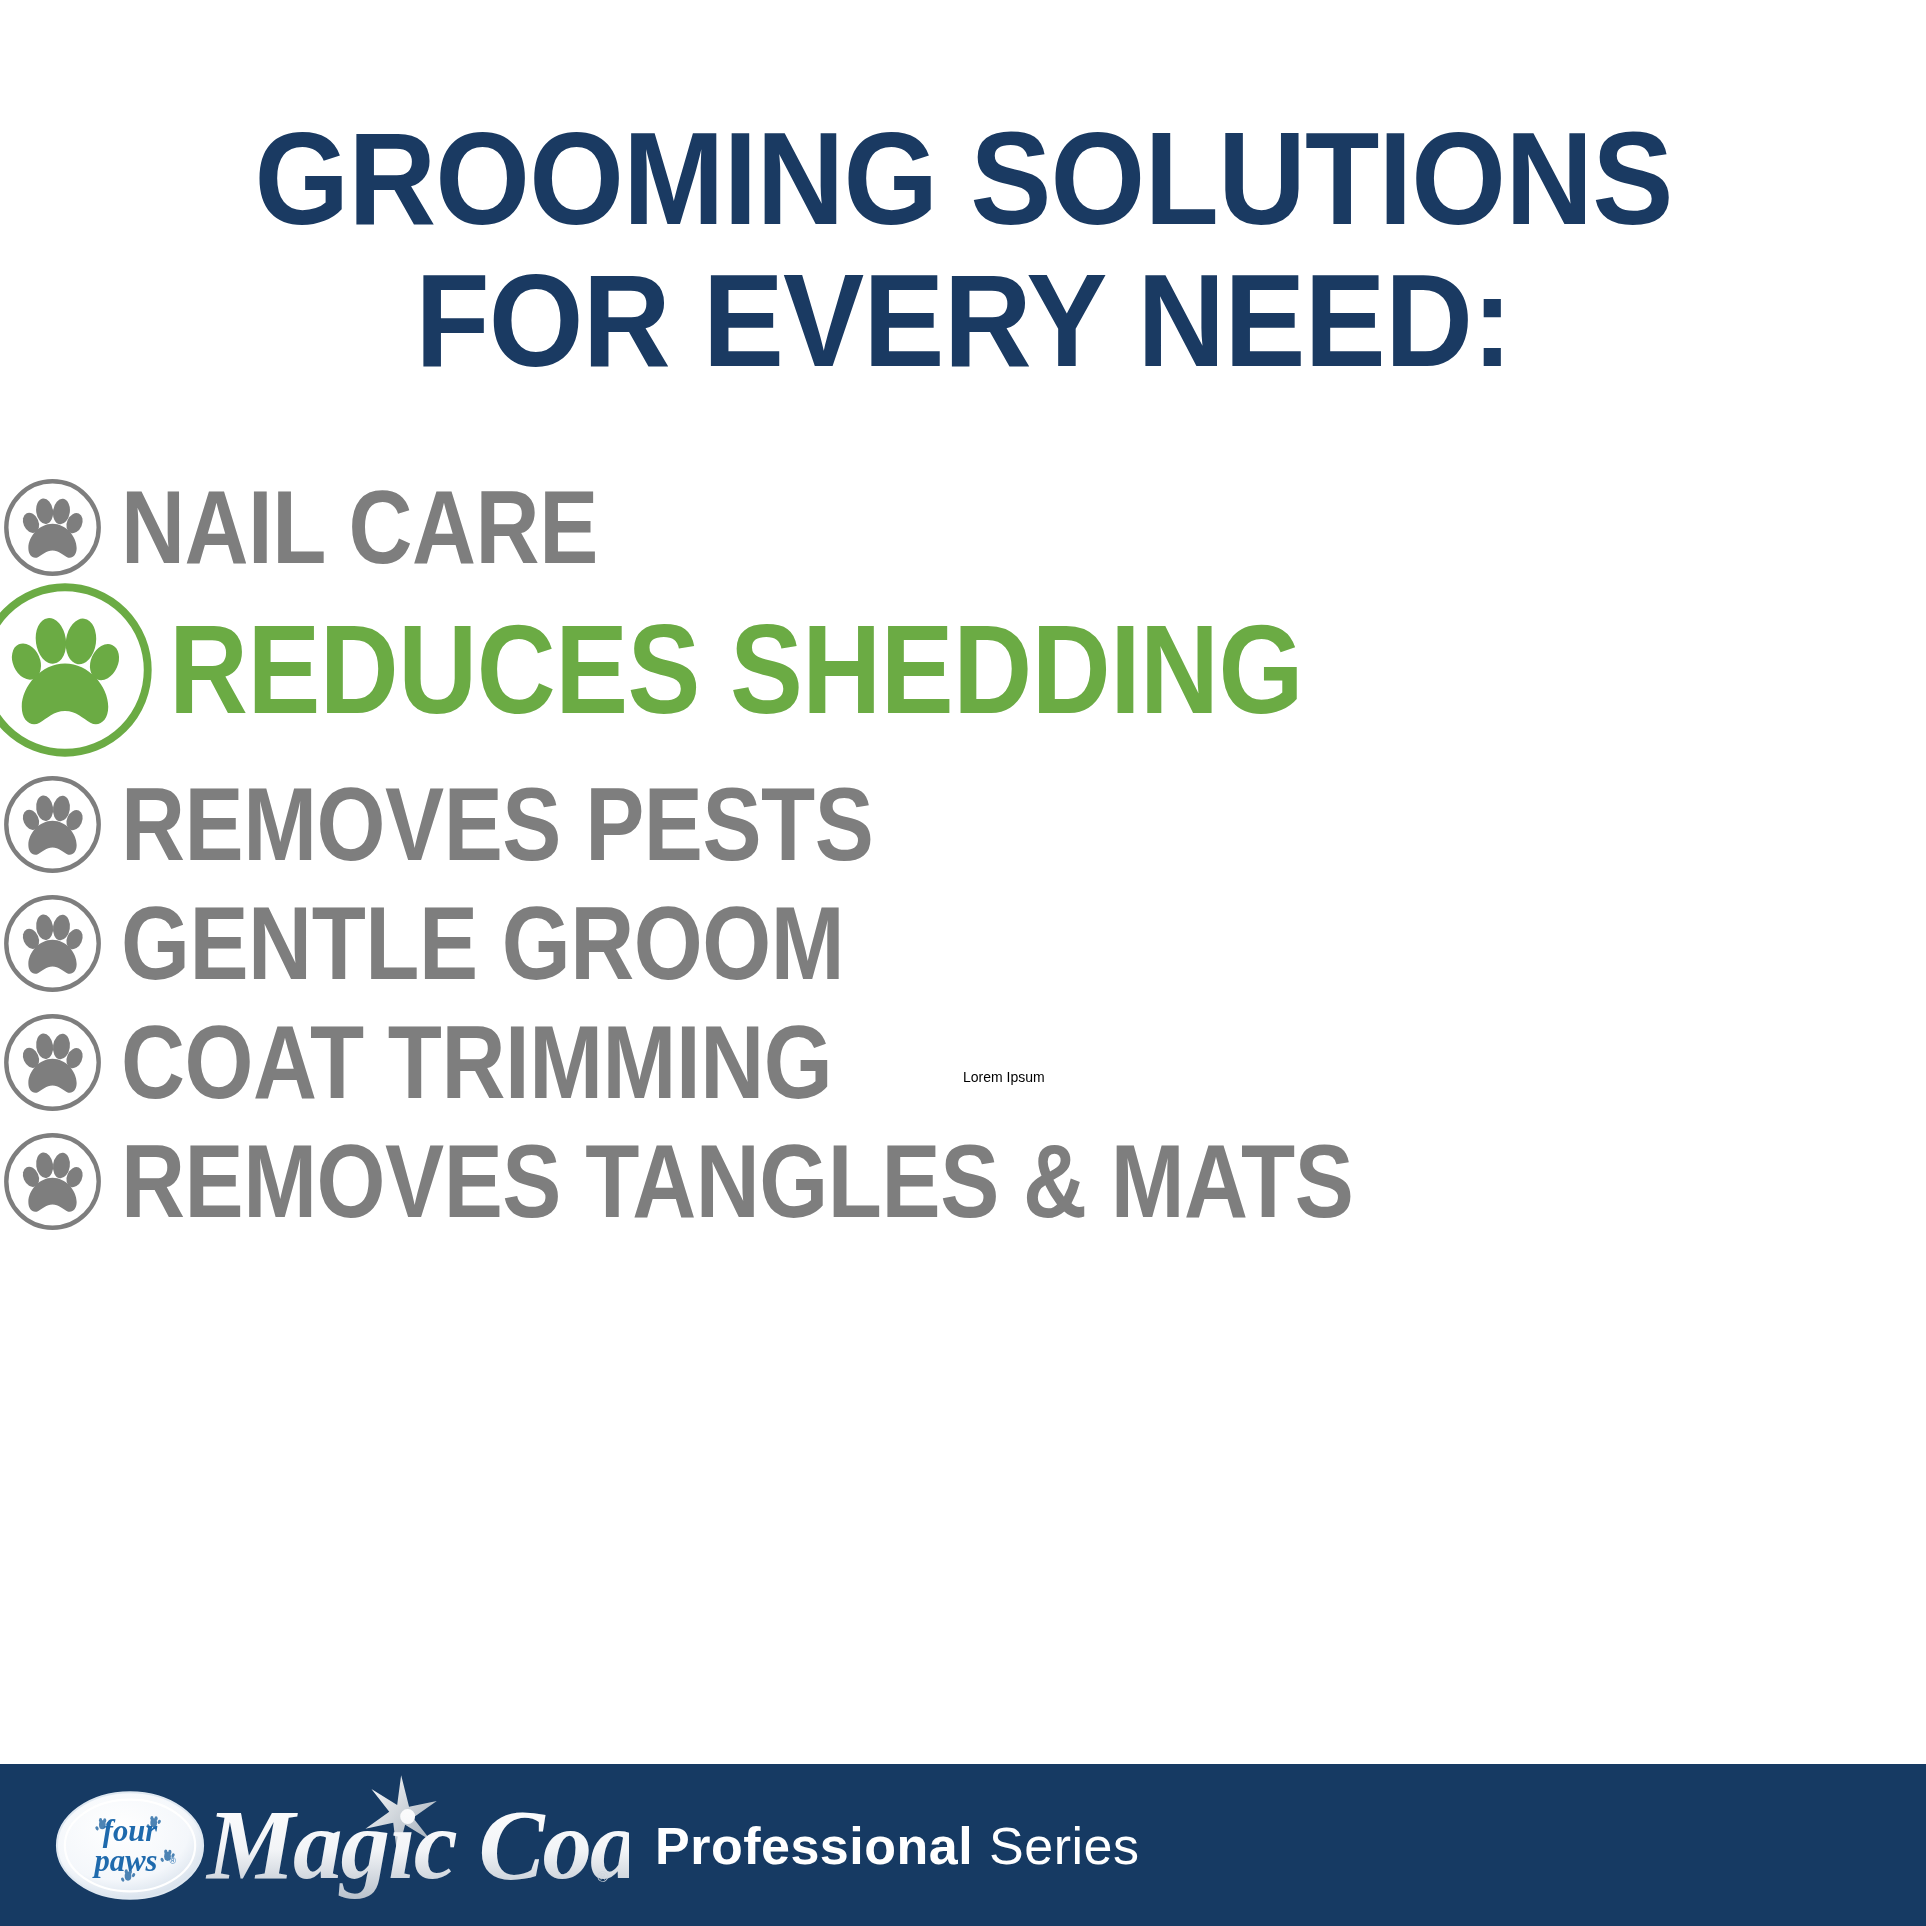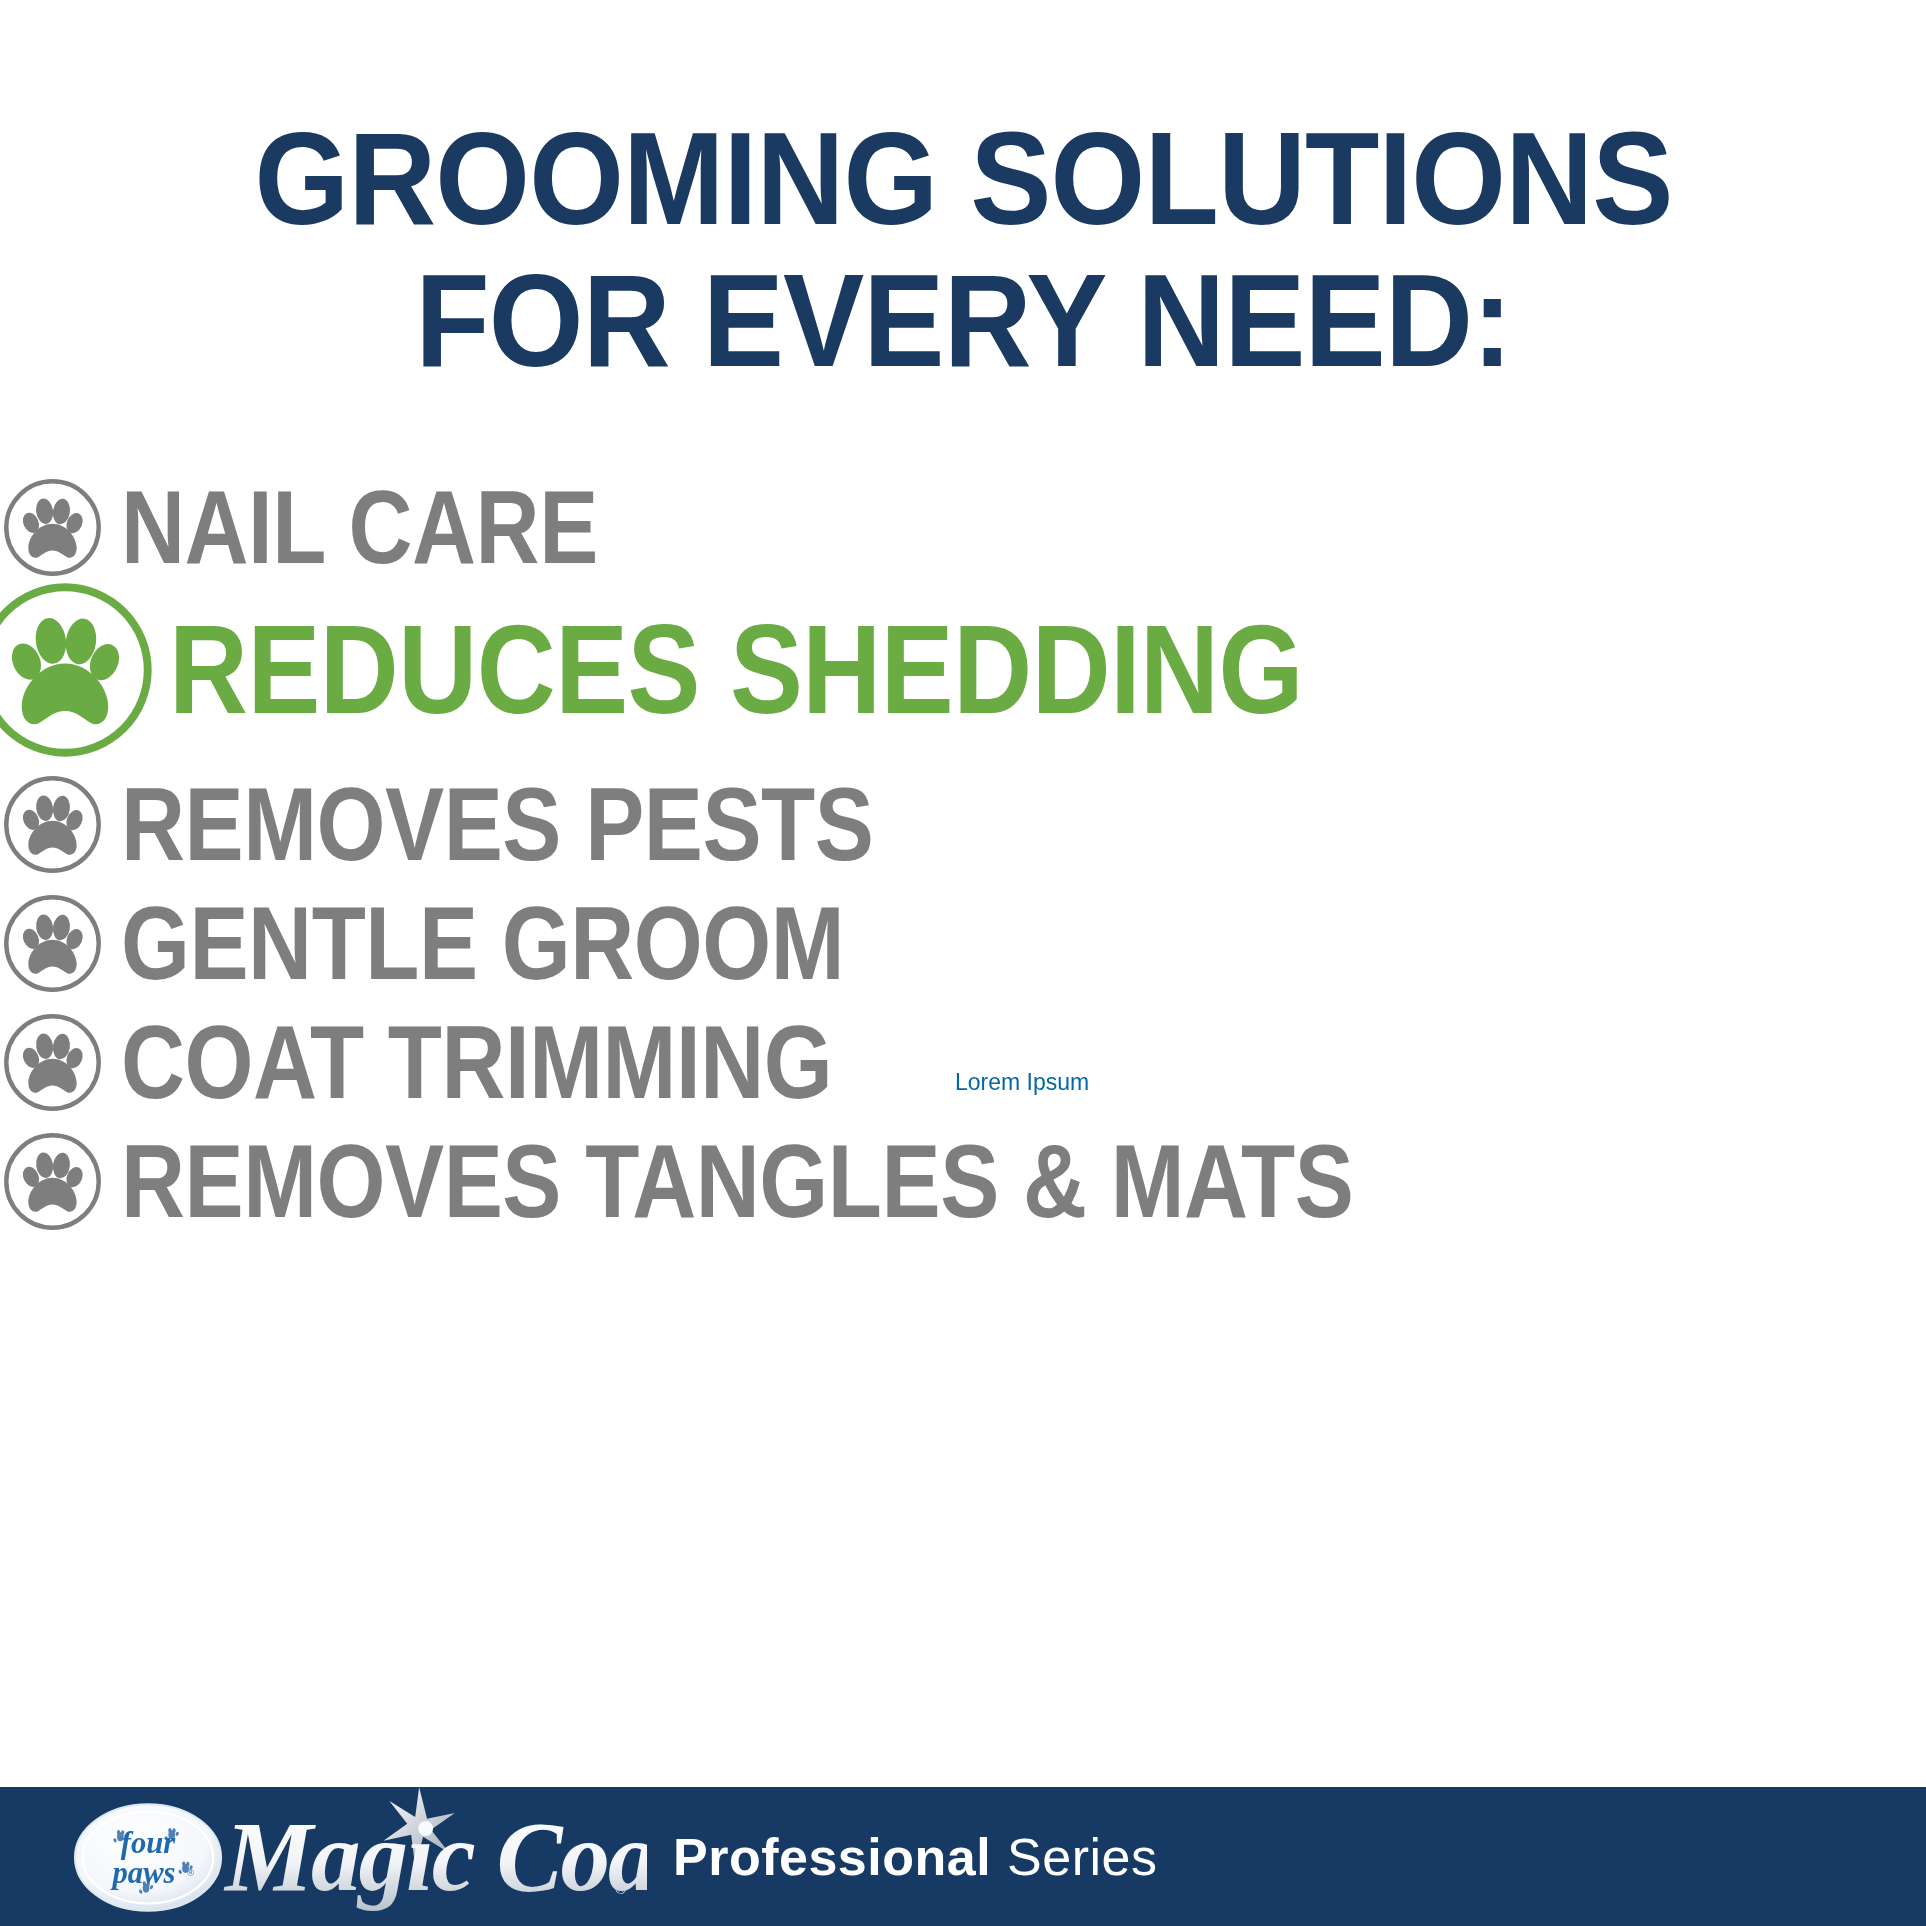--- a/index.html
+++ b/index.html
@@ -75,36 +75,36 @@
   }
   .benefit-row.green{margin-top:-4px;margin-bottom:-6px;}
 
   
   .benefit-row.green{padding-right:59px;}
 
   
   .watermark{
     position:absolute;
     font-family:"Liberation Sans", sans-serif;
-    font-size:23px;
+    font-size:14px;
     font-weight:normal;
-    color:#0369a1;
+    color:#000000;
     letter-spacing:0px;
     pointer-events:none;
+    margin-left:8px;
   }
 
   
   .footer-bar{
     position:absolute;
     left:0;right:0;bottom:0;
-    height:140px;
+    height:163px;
     background:#163a63;
     display:flex;
     align-items:center;
-    padding-left:18px;
   }
   .footer-inner{
     display:flex;
     align-items:center;
     margin-left:51px;
   }
   .fp-badge{flex:0 0 auto;display:block;width:158px;height:121px;}
   .mc-wordmark{flex:0 0 auto;display:block;width:426px;height:149px;margin-left:-6px;}
   .prof-series{
     margin-left:26px;

